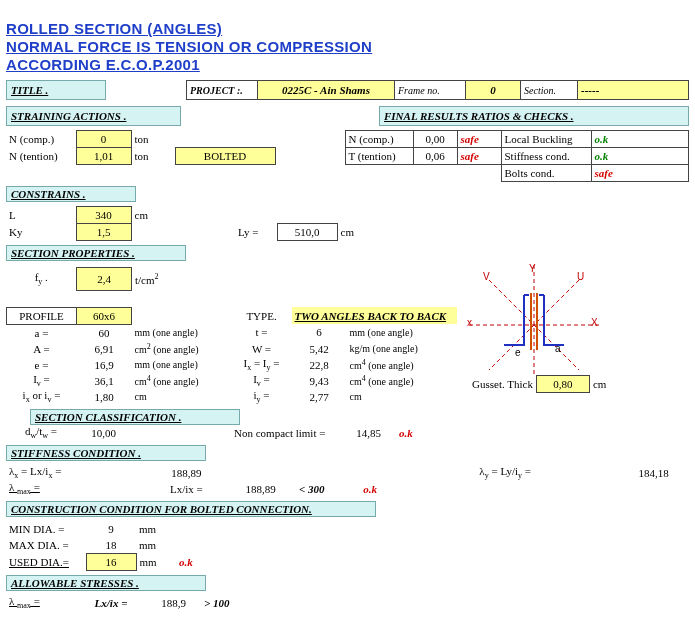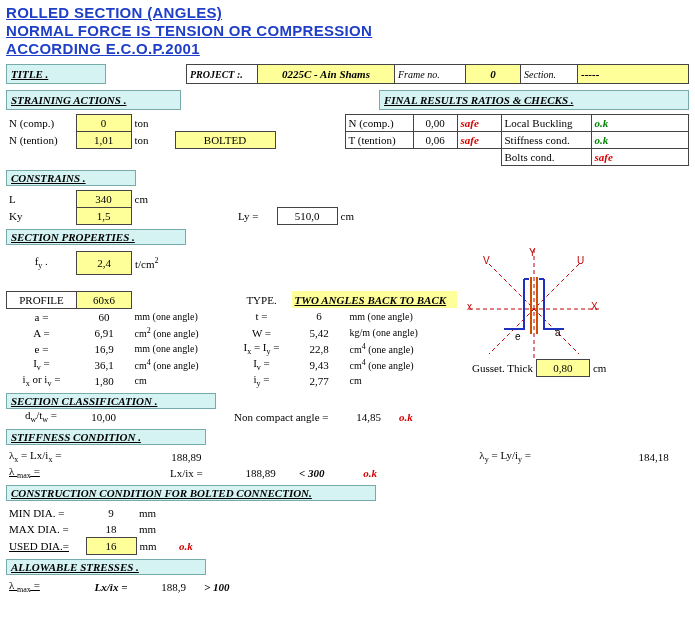--- a/index.html
+++ b/index.html
@@ -6,21 +6,21 @@
     margin: 0;
     padding: 0;
     background: #fff;
     font-family: "Times New Roman", Times, serif;
     font-size: 11px;
     color: #000;
     width: 695px;
   }
   .sheet {
     width: 695px;
-    padding: 4px 6px 10px 6px;
+    padding: 20px 6px 10px 6px;
     box-sizing: border-box;
   }
   .title-line {
     font-family: Arial, sans-serif;
     font-size: 15px;
     font-weight: 900;
     color: #1f3fc9;
     text-decoration: underline;
     letter-spacing: .3px;
     line-height: 18px;
@@ -267,36 +267,36 @@
             <tr>
           <td>Gusset. Thick</td>
           <td class="bdr yel ctr" style="width:46px">0,80</td>
           <td>cm</td>
         </tr>
       </tbody>
         </table>
     </div>
   </div>
 
-  <div class="sec" style="width:200px; margin-top:4px;">SECTION CLASSIFICATION .</div>
+  <div class="sec" style="width:200px; margin-top:4px;margin-left:24px;">SECTION CLASSIFICATION .</div>
   <table style="">
     <colgroup>
         <col style="width:70px">
         <col style="width:55px">
         <col style="width:100px">
         <col style="width:110px">
         <col style="width:55px">
         <col style="width:60px">
       </colgroup>
     <tbody>
         <tr>
       <td class="ctr"><span>d</span><span class="sub">w</span><span>/t</span><span class="sub">w</span><span>  =</span></td>
       <td class="ctr">10,00</td>
       <td></td>
-      <td>Non compact angle =</td>
+      <td>Non compact limit =</td>
       <td class="ctr">14,85</td>
       <td class="red">o.k</td>
     </tr>
   </tbody>
     </table>
 
   <div class="sec" style="width:190px; margin-top:4px;">STIFFNESS CONDITION .</div>
   <table style="margin-top:4px; width:100%;">
     <colgroup>
         <col style="width:110px">

